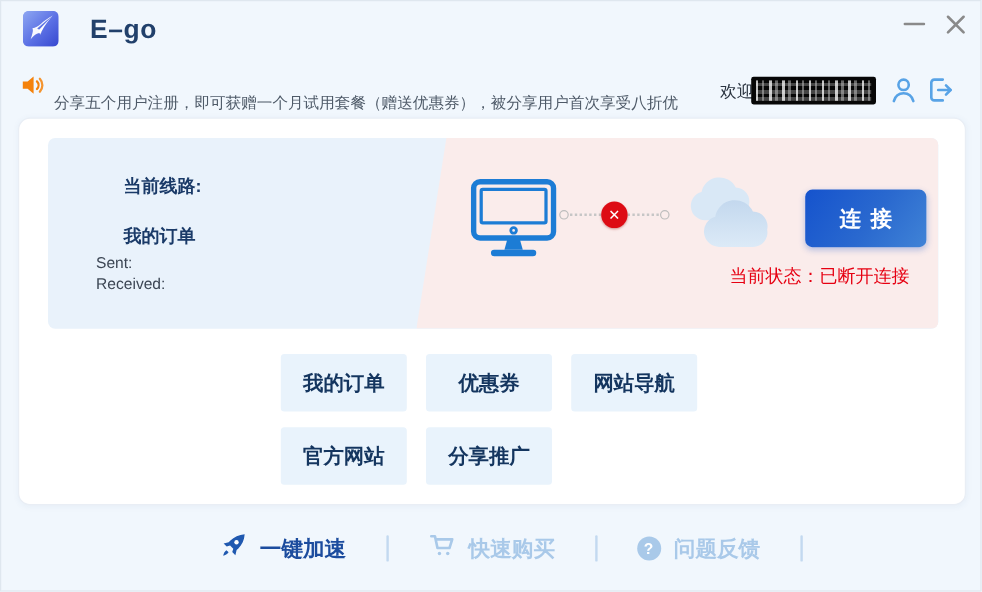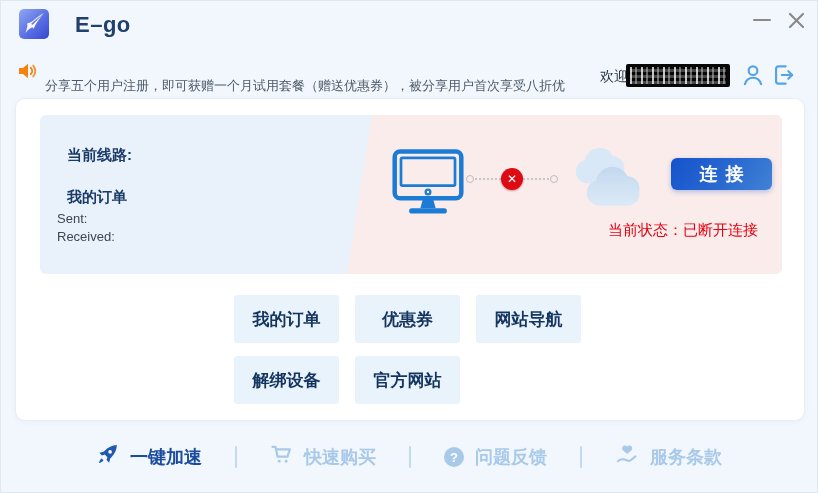--- a/index.html
+++ b/index.html
@@ -57,25 +57,25 @@
 
   
   .panel {
     position:absolute; left:24px; top:16px; width:742px; height:159px;
     background:#e9f2fb; border-radius:6px; overflow:hidden;
   }
   .panel-pink {
     position:absolute; inset:0; background:#faeceb;
     clip-path:polygon(332px 0, 100% 0, 100% 100%, 307px 100%);
   }
-  .lbl { position:absolute; font-size:15px; font-weight:bold; color:#1a3a68; }
+  .lbl { position:absolute; font-size:15px; font-weight:bold; color:#1a3a68;margin-left:36px; }
   .lbl-line { left:27px; top:31px; }
   .lbl-traffic { left:27px; top:73px; }
   .lbl-check { left:212px; top:73px; cursor:pointer; }
-  .lbl-small { position:absolute; left:17px; font-size:13px; color:#3c4654; }
+  .lbl-small { position:absolute; left:40px; font-size:13px; color:#3c4654; }
   .lbl-sent { top:96px; }
   .lbl-received { top:114px;text-align:center; }
 
   .monitor { position:absolute; left:352px; top:33px; width:72px; height:70px; }
   .cloud { position:absolute; left:523px; top:27px; width:86px; height:78px; }
 
   .link-line { position:absolute; left:426px; top:53px; width:92px; height:22px; }
   .link-dots { position:absolute; left:5px; right:5px; top:10px; border-top:2px dotted #c6c6c6; }
   .endpoint {
     position:absolute; top:7px; width:8px; height:8px; border-radius:50%;
@@ -83,21 +83,21 @@
   }
   .endpoint.left { left:0; } .endpoint.right { right:0; }
   .x-badge {
     position:absolute; left:35px; top:0; width:22px; height:22px; border-radius:50%;
     background:#dd0b14; color:#fff; font-size:12px; font-weight:bold;
     display:flex; align-items:center; justify-content:center;
     box-shadow:0 1px 2px rgba(150,0,0,.4);
   }
 
   .connect-btn {
-    position:absolute; left:631px; top:43px; width:101px; height:32px;
+    position:absolute; left:631px; top:43px; width:101px; height:48px;
     border:none; border-radius:6px; cursor:pointer;
     background:linear-gradient(125deg,#1553cd 0%, #2a69cf 55%, #4083d6 100%);
     color:#fff; font-size:18px; font-weight:bold;
     letter-spacing:8px; text-indent:8px;
     font-family:"Liberation Sans","DejaVu Sans",sans-serif;
     box-shadow:0 2px 5px rgba(20,80,200,.3);
   }
   .status-text {
     position:absolute; right:24px; top:106px;
     font-size:15px; font-weight:normal; color:#e60012; white-space:nowrap;
@@ -233,22 +233,22 @@
 
     <div class="status-text">
       <span>当前状态：</span><span>已断开连接</span>
     </div>
   </div>
 
   <div class="shortcuts">
     <button class="sc-btn">我的订单</button>
     <button class="sc-btn">优惠券</button>
     <button class="sc-btn">网站导航</button>
-    <button class="sc-btn">解绑设备</button>
     <button class="sc-btn">官方网站</button>
+    <button class="sc-btn">分享推广</button>
   </div>
 </div>
 
 <div class="bottom-nav">
 
   <div class="nav-item active">
     <span>
       <svg width="23" height="23" viewBox="0 0 24 24">
         <path d="M21.8 2.2 c-5 .3 -9.3 2.4 -12.4 5.5 L7.9 9.2 l-4.4 1.1 2.7 2.7 2.9 -.9 2.8 2.8 -.9 2.9 2.7 2.7 1.1 -4.4 1.5 -1.5 c3.1 -3.1 5.2 -7.4 5.5 -12.4 Z" fill="#2059b0"></path>
         <circle cx="14.7" cy="9.3" r="1.9" fill="#fff"></circle>
@@ -273,22 +273,13 @@
 
   <div class="nav-divider"></div>
 
   <div class="nav-item">
     <span class="help-circle">?</span>
     <span>问题反馈</span>
   </div>
 
   <div class="nav-divider"></div>
 
-  <div class="nav-item">
-    <span>
-      <svg width="24" height="24" viewBox="0 0 24 24">
-        <path d="M12.2 3.6 c1.2 -1.6 3.7 -1.4 4.7 .3 .8 1.4 .2 3 -1.2 4.2 l-3.5 2.9 -3.5 -2.9 C7.3 6.9 6.7 5.3 7.5 3.9 c1 -1.7 3.5 -1.9 4.7 -.3 Z" fill="#a9c9e9"></path>
-        <path d="M2.8 18.2 c2.4 -2 4.4 -2.4 6.8 -1.6 l3.4 1.1 c1.2 .4 2.3 0 3.3 -.9 l4.2 -3.4" stroke="#a9c9e9" stroke-width="2.1" fill="none" stroke-linecap="round"></path>
-      </svg>
-    </span>
-    <span>服务条款</span>
-  </div>
 </div>
 
 </body></html>

